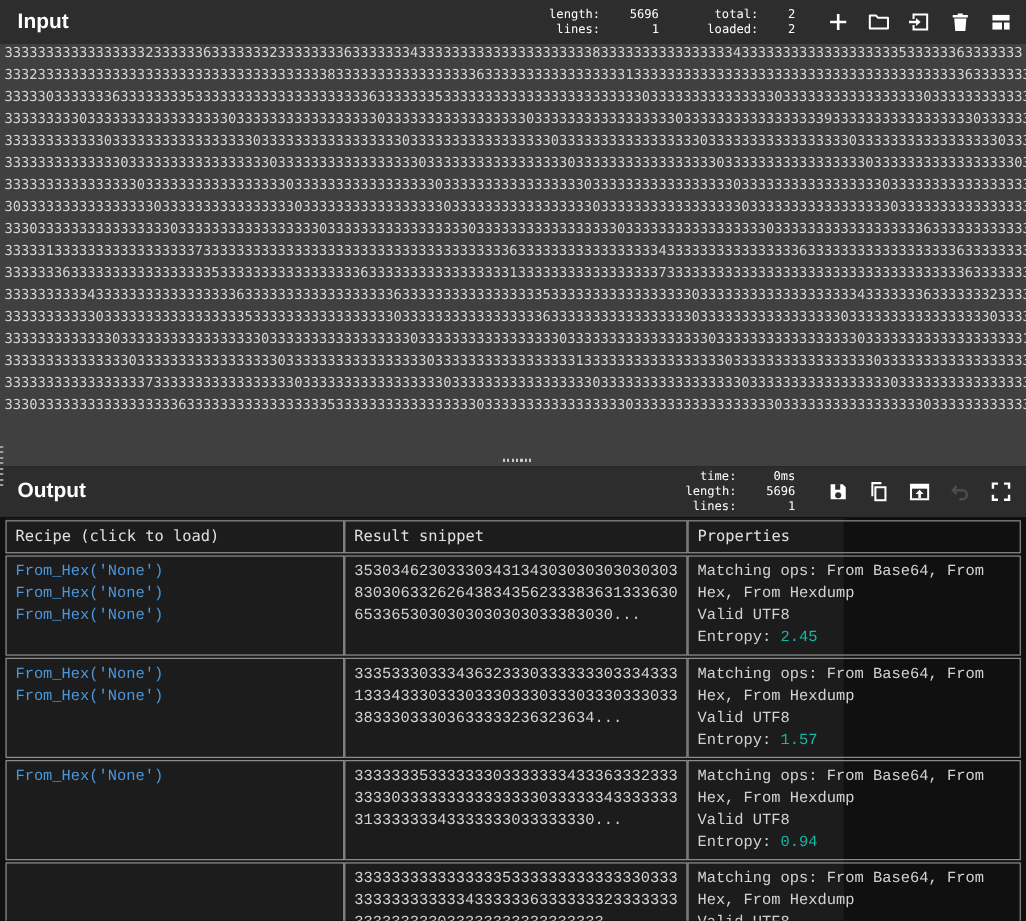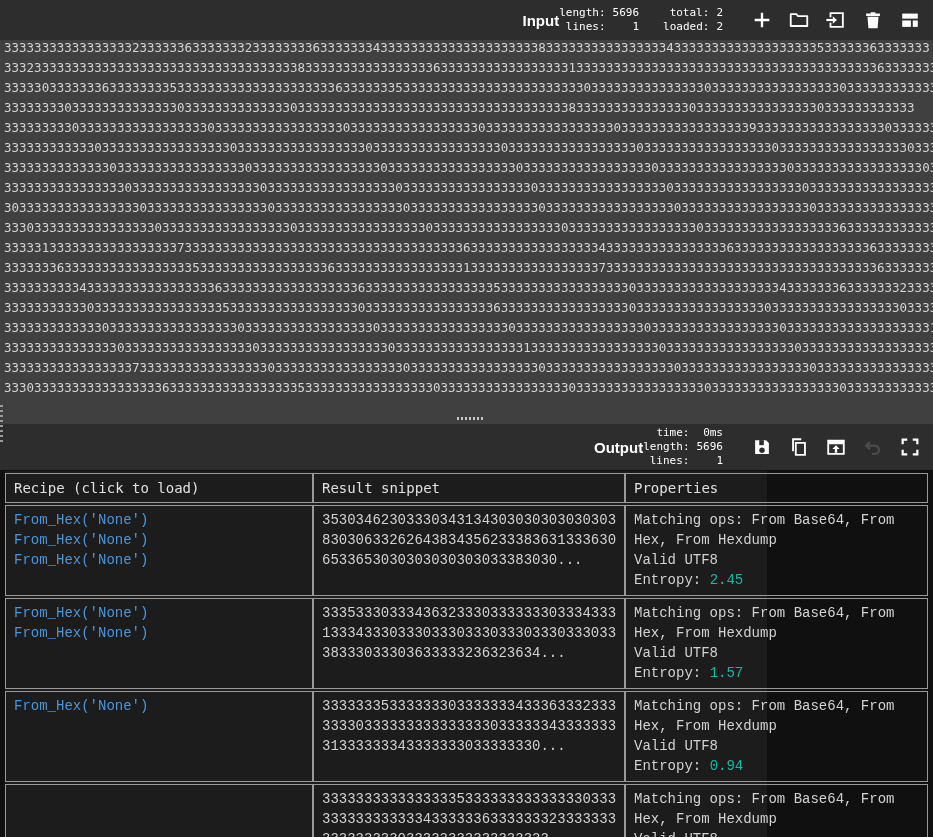--- a/index.html
+++ b/index.html
@@ -1,24 +1,24 @@
 <!DOCTYPE html>
 <html><head>
 <meta charset="utf-8">
 <style>
   html,body{margin:0;padding:0;background:#101010;}
   body{width:933px;height:837px;overflow:hidden;position:relative;
        font-family:"DejaVu Sans Mono",monospace;}
   .pane-header{position:absolute;left:0;width:933px;height:40px;background:#2d2d2d;
        display:flex;align-items:center;box-sizing:border-box;padding:0 12px 0 16px;}
-  .pane-title{font-family:"Liberation Sans",sans-serif;font-weight:bold;font-size:15px;
-       color:#ffffff;flex:1 1 auto;text-align:right;}
+  .pane-title{font-family:"Liberation Sans",sans-serif;font-weight:bold;font-size:19px;
+       color:#ffffff;flex:1 1 auto;}
   .stats{display:grid;grid-template-columns:auto auto;column-gap:7px;
        font:11px/14px "DejaVu Sans Mono",monospace;color:#ffffff;}
-  .stats .sl,.stats .sv{justify-self:end;white-space:pre;}
+  .stats .sl,.stats .sv{justify-self:end;white-space:pre;margin-left:20px;}
   .icons{display:flex;align-items:center;gap:15px;margin-left:28px;}
   .icon-btn{width:22px;height:22px;display:flex;align-items:center;justify-content:center;
        background:none;border:none;padding:0;cursor:pointer;}
   .icon-btn svg{display:block;}
   #input-header{top:0;}
   #output-header{top:424px;height:46px;}
   #input-area{position:absolute;top:40px;left:0;width:933px;height:384px;background:#404040;
        overflow:hidden;box-sizing:border-box;padding:0 0 0 4px;}
   #input-text{margin-top:-2px;}
   .tl{font:12.5px/20px "DejaVu Sans Mono",monospace;color:#d4d4d4;white-space:pre;}
@@ -89,21 +89,20 @@
         </svg>
     </button>
   </div>
 </div>
 
 <div id="input-area">
   <div id="input-text">
       <div class="tl">333333333333333332333333633333332333333336333333343333333333333333333338333333333333333343333333333333333333533333363333333</div>
       <div class="tl">3332333333333333333333333333333333333338333333333333333336333333333333333331333333333333333333333333333333333333333363333333</div>
       <div class="tl">3333303333333633333333533333333333333333333363333333533333333333333333333333303333333333333330333333333333333330333333333333</div>
-      <div class="tl">3333333303333333333333303333333333333303333333333333333333333333333333333338333333333333333033333333333333330333333333333</div>
       <div class="tl">3333333330333333333333333330333333333333333330333333333333333330333333333333333330333333333333333339333333333333333330333333</div>
       <div class="tl">3333333333330333333333333333330333333333333333330333333333333333330333333333333333330333333333333333330333333333333333330333</div>
       <div class="tl">3333333333333303333333333333333303333333333333333303333333333333333303333333333333333303333333333333333303333333333333333303</div>
       <div class="tl">3333333333333333033333333333333333033333333333333333033333333333333333033333333333333333033333333333333333033333333333333333</div>
       <div class="tl">3033333333333333330333333333333333303333333333333333303333333333333333303333333333333333303333333333333333303333333333333333</div>
       <div class="tl">3330333333333333333303333333333333333303333333333333333303333333333333333303333333333333333303333333333333333336333333333333</div>
       <div class="tl">3333313333333333333333373333333333333333333333333333333333333633333333333333333433333333333333336333333333333333333633333333 33</div>
       <div class="tl">3333333633333333333333333533333333333333333633333333333333333133333333333333333733333333333333333333333333333333333363333333</div>
       <div class="tl">3333333333433333333333333333633333333333333333363333333333333333353333333333333333303333333333333333333433333336333333323333333</div>
       <div class="tl">3333333333303333333333333333353333333333333333303333333333333333363333333333333333303333333333333333303333333333333333303333</div>

